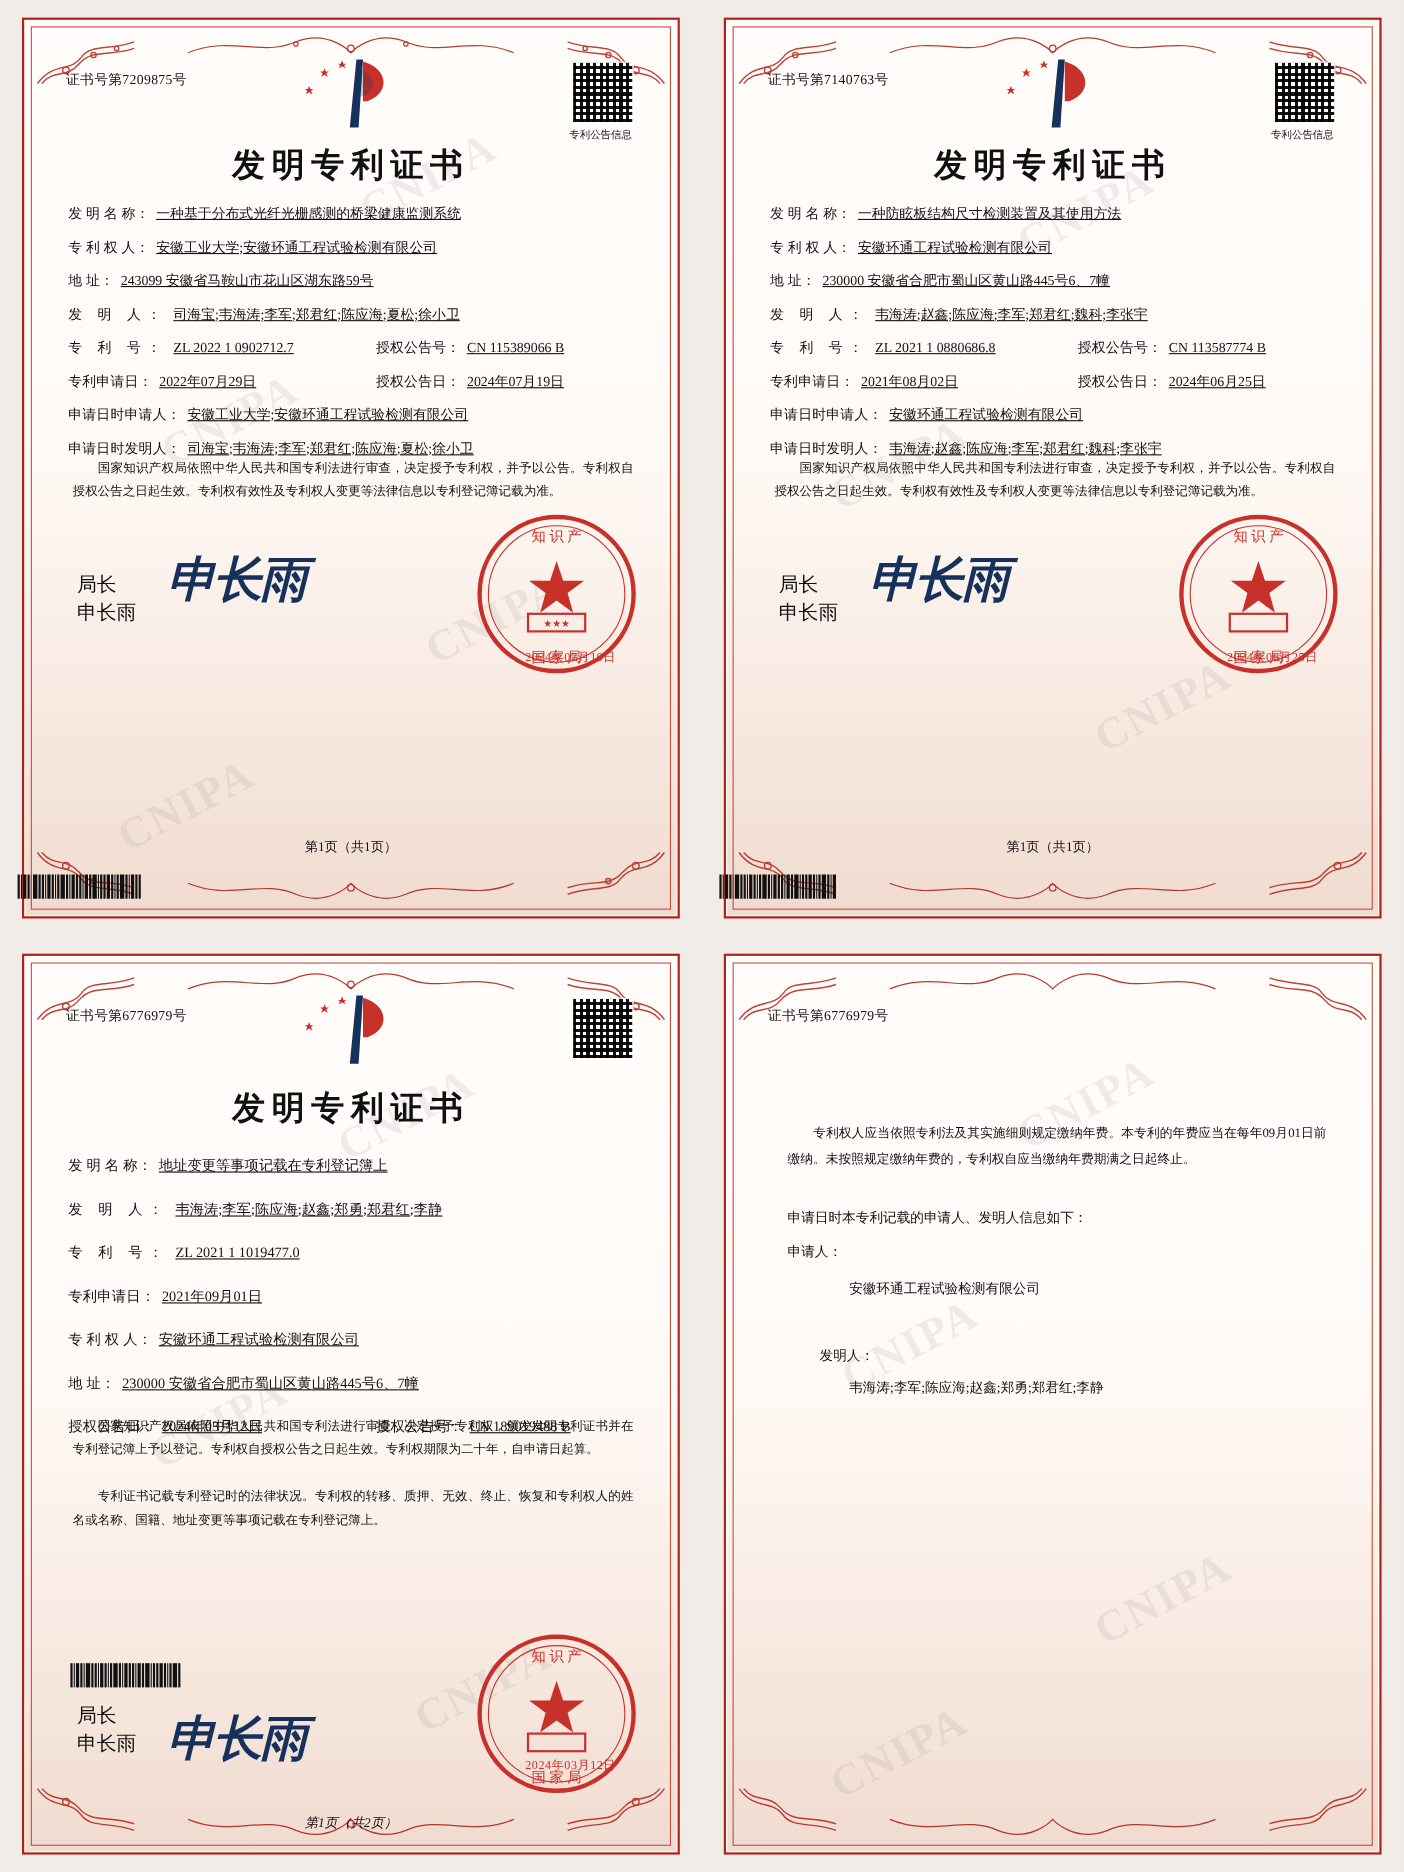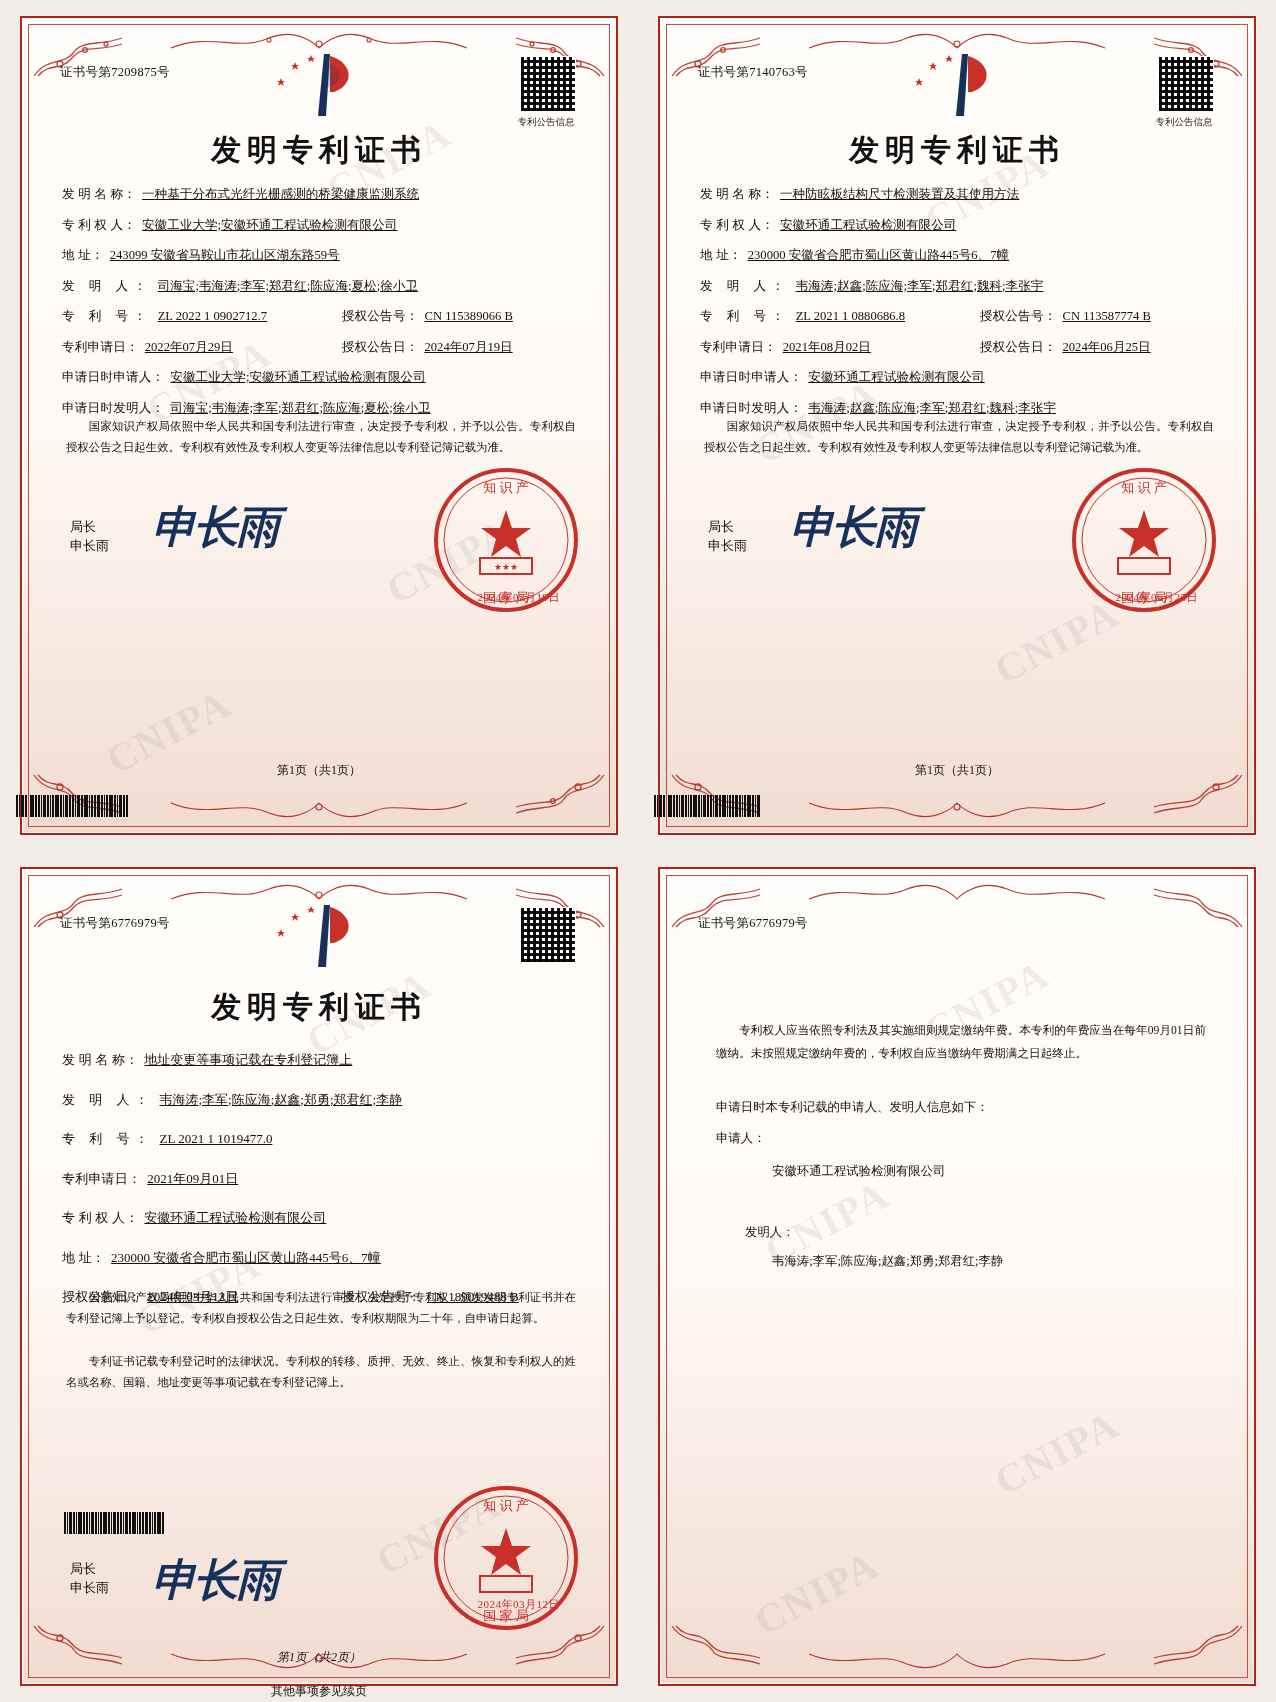--- a/index.html
+++ b/index.html
@@ -165,21 +165,21 @@
     line-height: 1.85;
     color: #111;
     text-align: justify;
     text-indent: 2em;
   }
 
   
   .director {
     position: absolute;
     left: 48px;
-    font-size: 13px;
+    font-size: 18px;
     color: #111;
     line-height: 1.45;
   }
   .sig {
     position: absolute;
     font-family: "Liberation Serif", serif;
     font-size: 44px;
     font-weight: 700;
     font-style: italic;
     color: #16325c;
@@ -647,21 +647,20 @@
         <circle cx="74" cy="74" r="62" fill="none" stroke="#c8302a" stroke-width="1"></circle>
         <polygon points="74,44 80,62 99,62 84,73 89,91 74,80 59,91 64,73 49,62 68,62" fill="#c8302a"></polygon>
         <rect x="48" y="92" width="52" height="16" fill="none" stroke="#c8302a" stroke-width="2"></rect>
         <text x="74" y="26" font-size="13" fill="#c8302a" text-anchor="middle" font-family="Liberation Serif, serif">知 识 产</text>
         <text x="74" y="136" font-size="13" fill="#c8302a" text-anchor="middle" font-family="Liberation Serif, serif">国 家   局</text>
       </svg>
       <div class="seal-date" style="bottom:72px;right:56px;">2024年03月12日</div>
 
       <div class="pageno" style="bottom:18px;font-style:italic;">第1页（共2页）</div>
     </div>
-    <div class="note-bottom">其他事项参见续页</div>
   </div>
 
   <div class="cell">
     <div class="cert">
       <svg class="corner tl" viewBox="0 0 96 54">
           <g fill="none" stroke="#b02418" stroke-width="1.3">
             <path d="M4 50 C18 30 34 40 44 26 C52 14 70 20 92 12"></path>
             <path d="M8 50 C20 36 30 46 42 32 C54 18 68 26 92 18"></path>
           </g>
         </svg>

